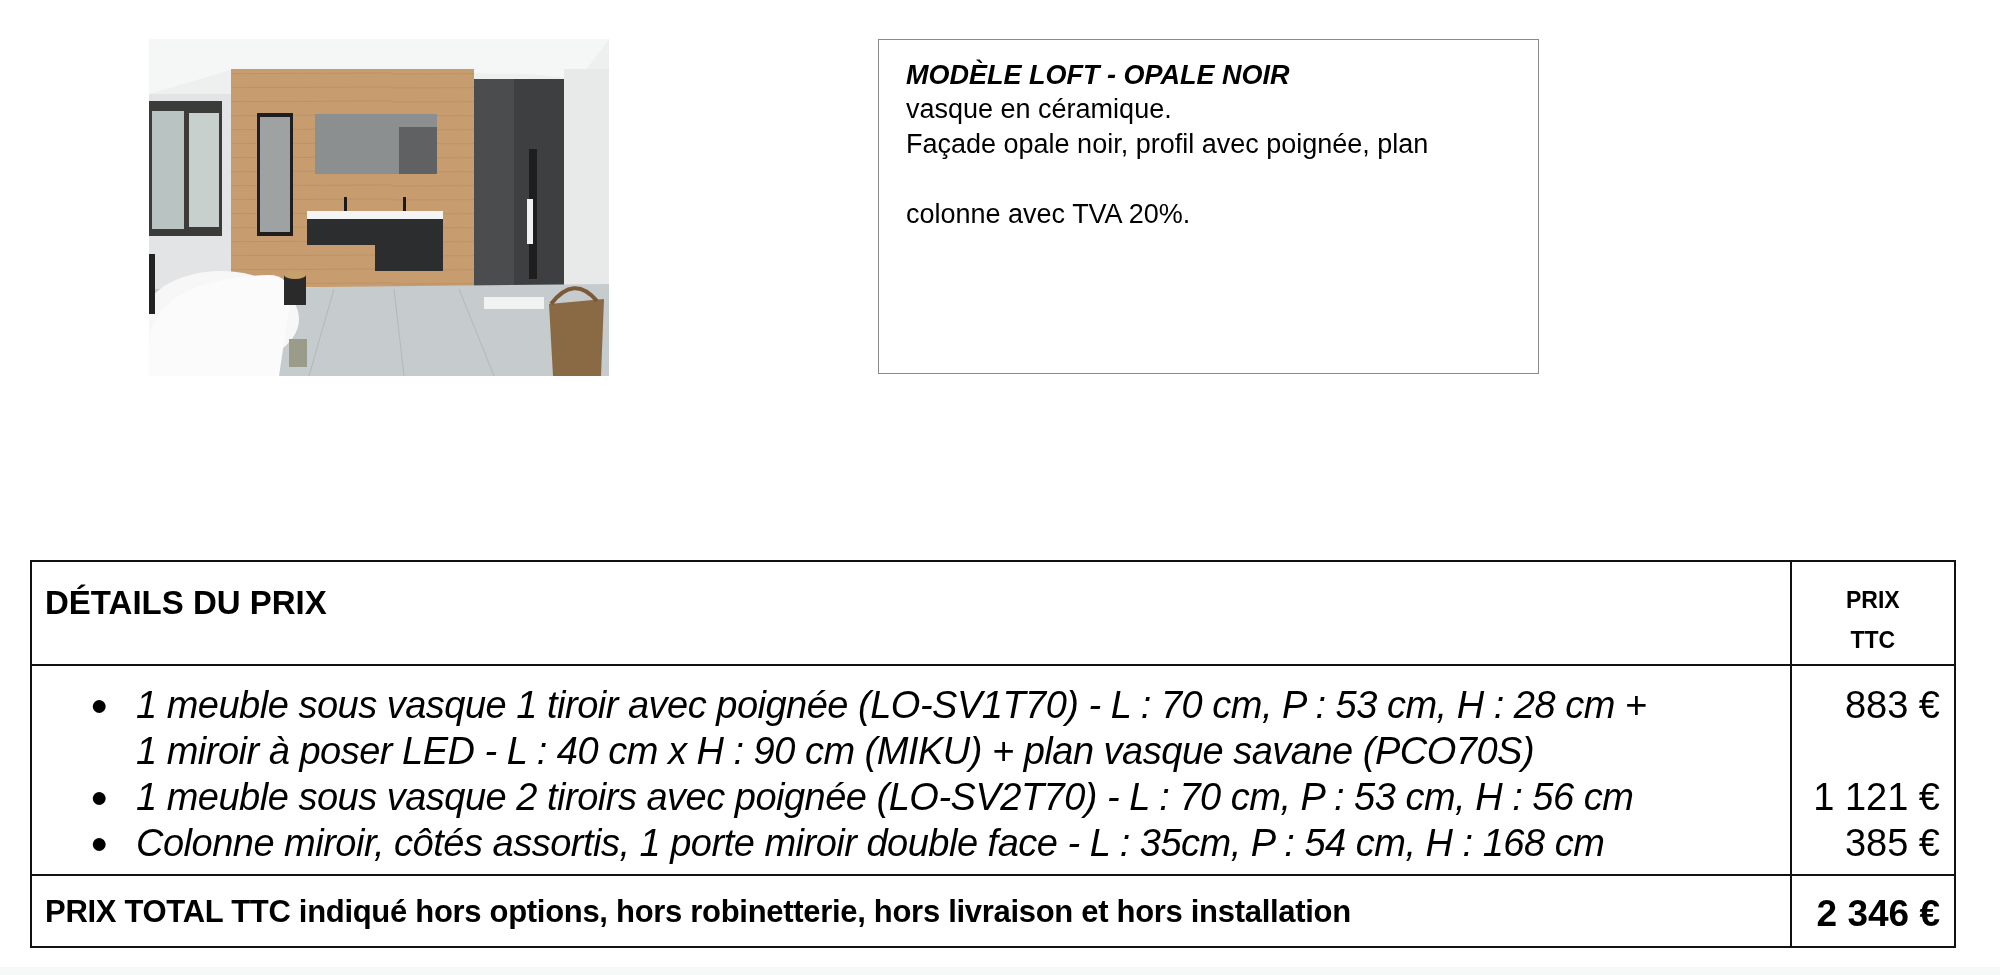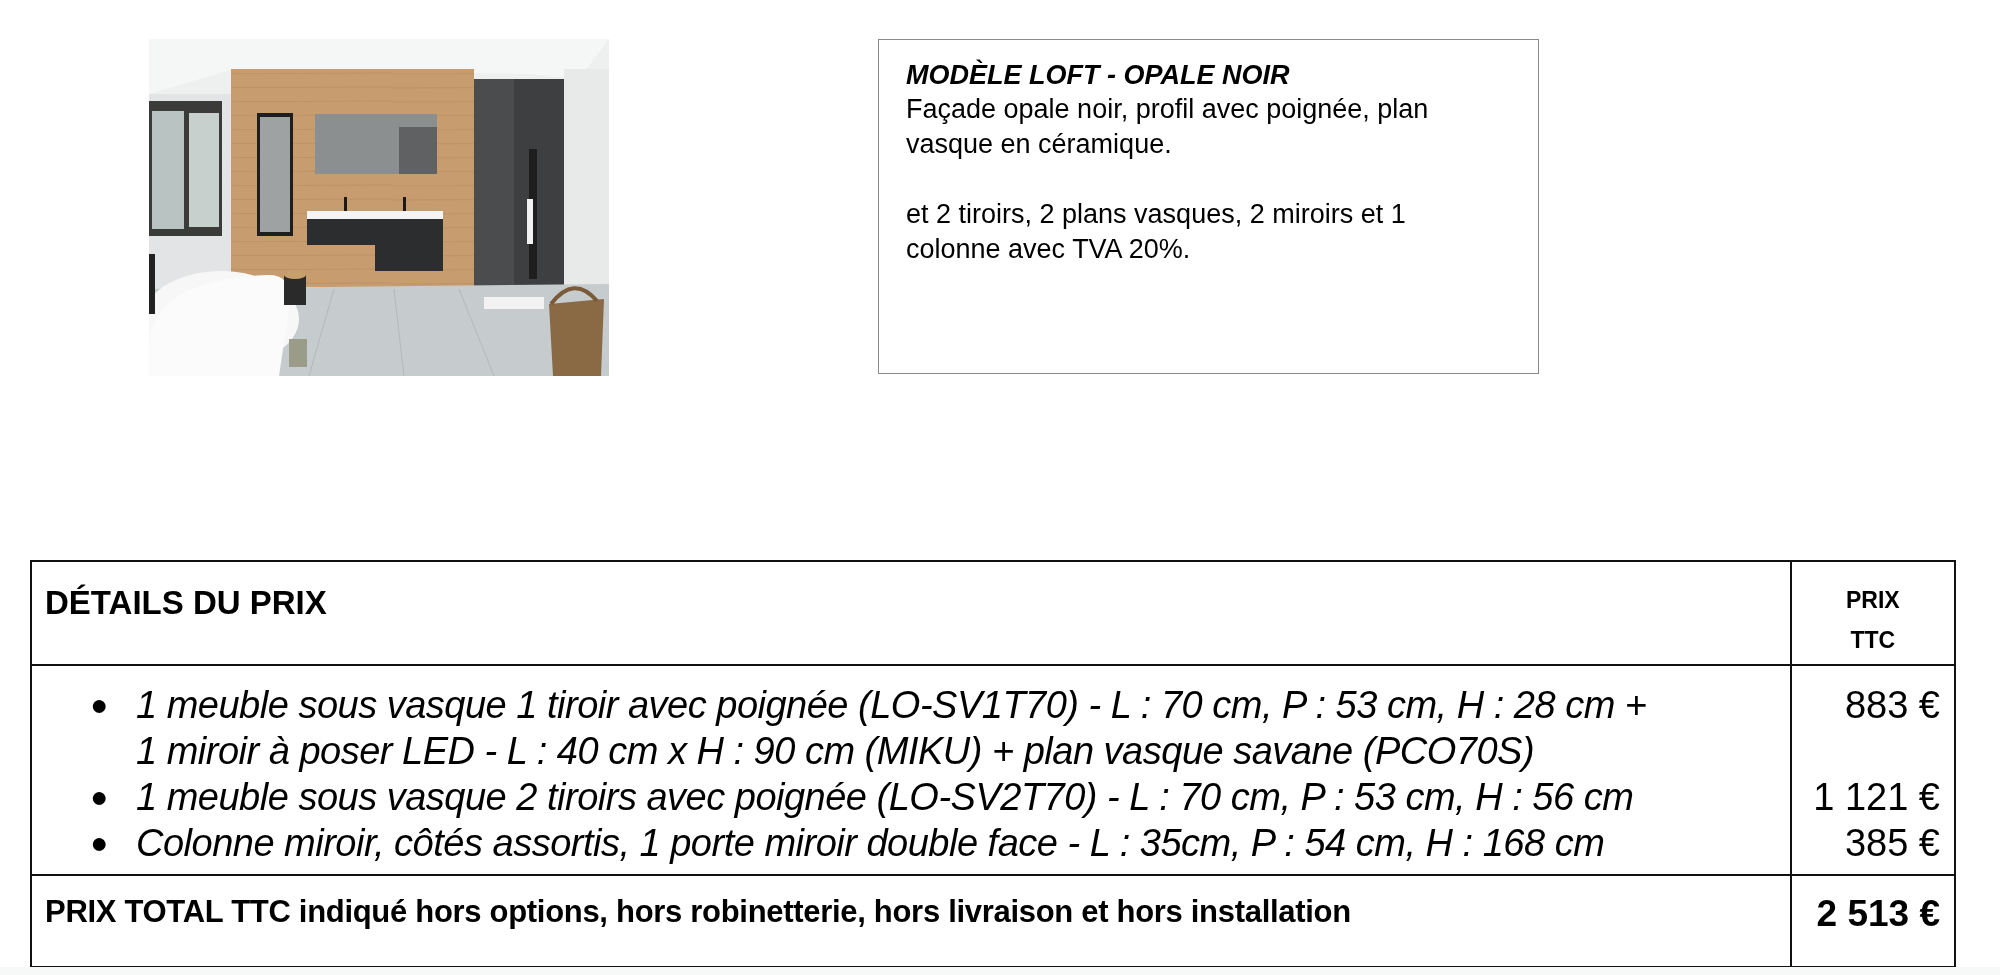--- a/index.html
+++ b/index.html
@@ -45,21 +45,21 @@
   ul.items { list-style:none; margin:0; padding:0 0 0 58px; }
   ul.items li {
     position:relative; padding-left:46px; font-style:italic; font-size:38px; line-height:46px;
     letter-spacing:-0.5px;
   }
   ul.items li .bullet {
     position:absolute; left:0; top:0; font-style:normal; font-size:30px; line-height:46px;
   }
   .price-line { height:46px; }
   .total-left {
-    height:92px; font-weight:bold; font-size:31px; padding:18px 0 0 13px !important;
+    height:72px; font-weight:bold; font-size:31px; padding:18px 0 0 13px !important;
     box-sizing:border-box; letter-spacing:-0.3px;
   }
   .total-right {
     text-align:right; font-weight:bold; font-size:37px; padding:17px 14px 0 0 !important;
     box-sizing:border-box;
   }
   .bottom-strip {
     position:absolute; left:0; top:967px; width:2000px; height:8px; background:#f7f8f8;
   }
 </style>
@@ -121,24 +121,23 @@
 
     <path d="M400,265 L455,260 L452,337 L404,337 Z" fill="#8a6a45"></path>
     <path d="M402,265 Q425,235 448,262" stroke="#7a5a38" stroke-width="4" fill="none"></path>
 
     <rect x="140" y="300" width="18" height="28" fill="#9a9b88"></rect>
   </svg>
 </div>
 
 <div class="info-box">
   <p class="info-title">MODÈLE LOFT - OPALE NOIR</p>
+  <p class="info-line">vasque en céramique.</p>
   <p class="info-line">Façade opale noir, profil avec poignée, plan</p>
-  <p class="info-line">vasque en céramique.</p>
   <div class="info-gap"></div>
-  <p class="info-line">et 2 tiroirs, 2 plans vasques, 2 miroirs et 1</p>
   <p class="info-line">colonne avec TVA 20%.</p>
 </div>
 
 <table class="price">
   <colgroup>
     <col class="col-left">
     <col class="col-right">
   </colgroup>
   <tbody>
       <tr>
@@ -168,18 +167,18 @@
     </td>
     <td class="body-right">
       <div class="price-line">883 €</div>
       <div class="price-line"></div>
       <div class="price-line">1 121 €</div>
       <div class="price-line">385 €</div>
     </td>
   </tr>
   <tr>
     <td class="total-left">PRIX TOTAL TTC indiqué hors options, hors robinetterie, hors livraison et hors installation</td>
-    <td class="total-right">2 513 €</td>
+    <td class="total-right">2 346 €</td>
   </tr>
 </tbody>
   </table>
 
 <div class="bottom-strip"></div>
 
 </body></html>

